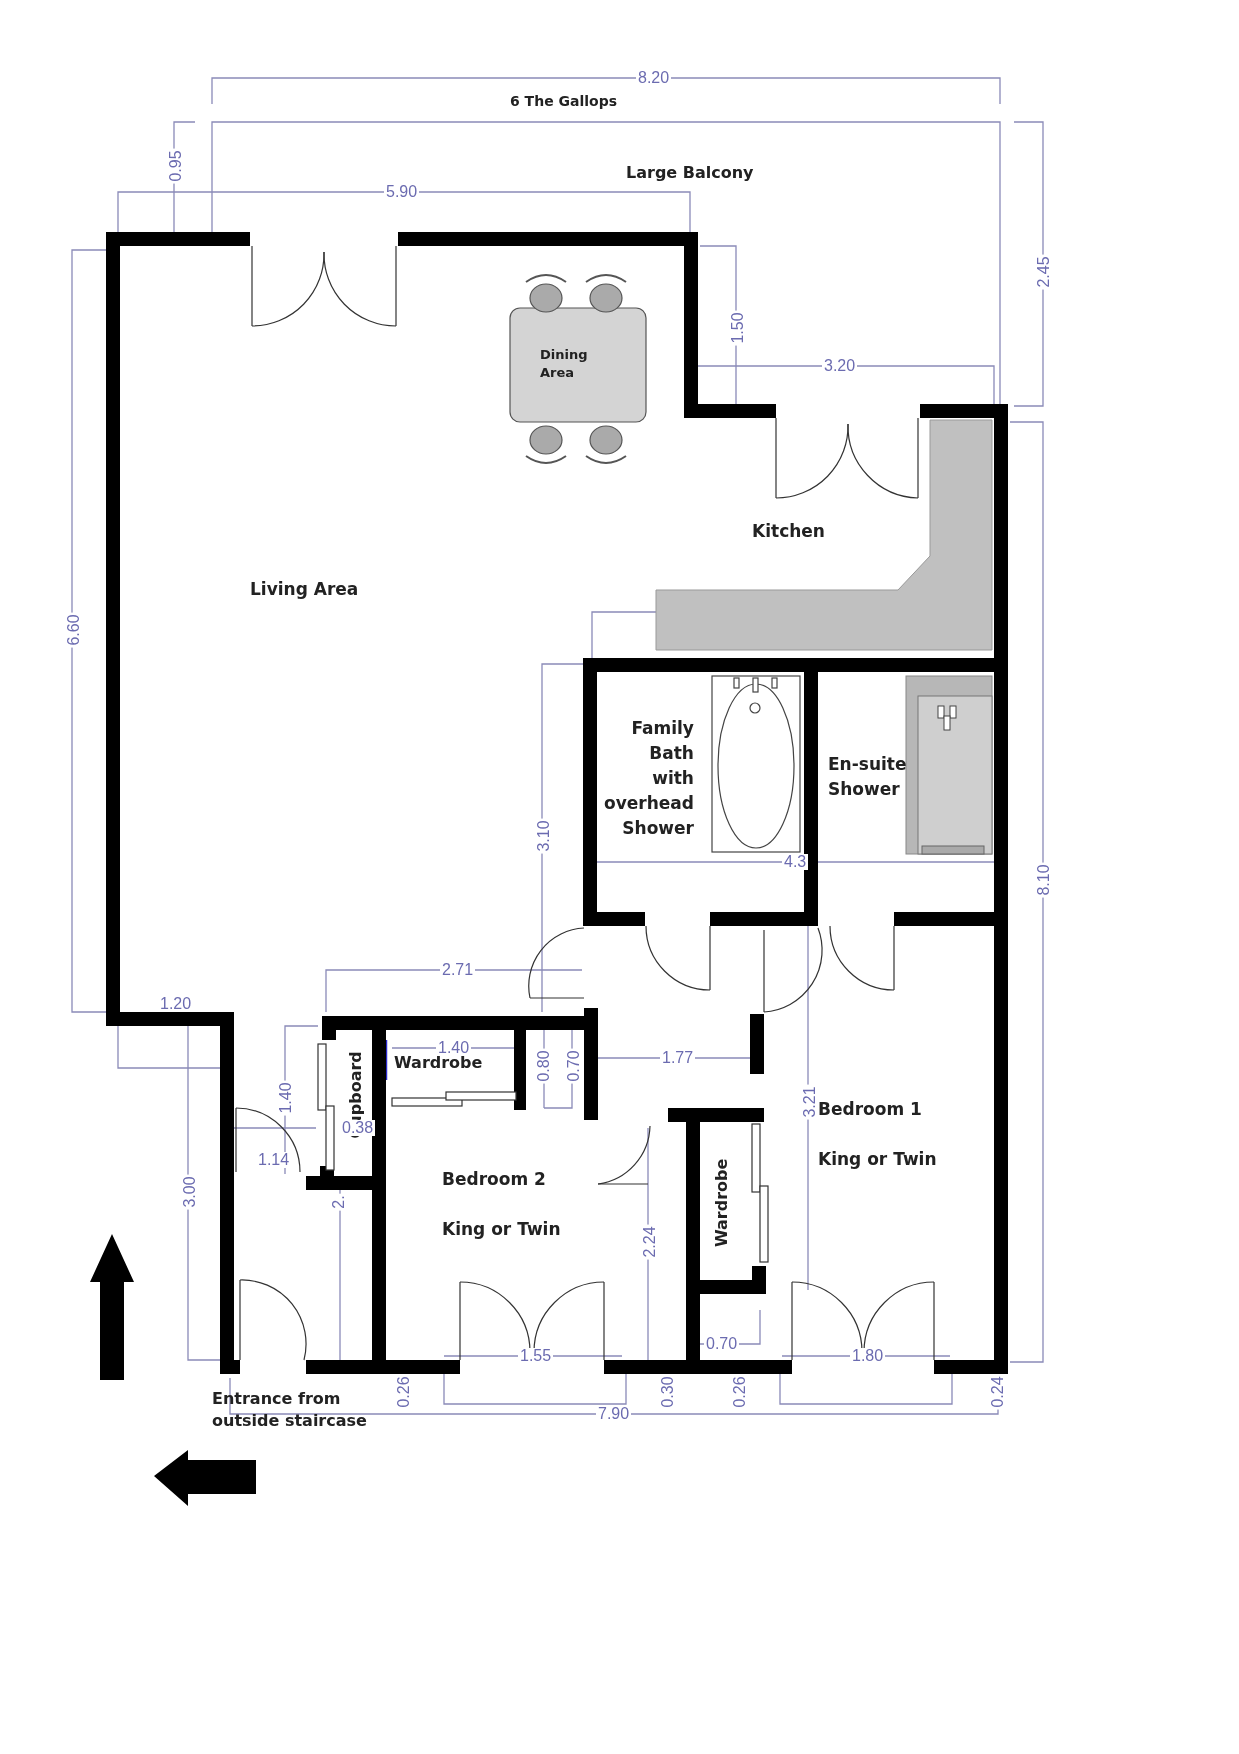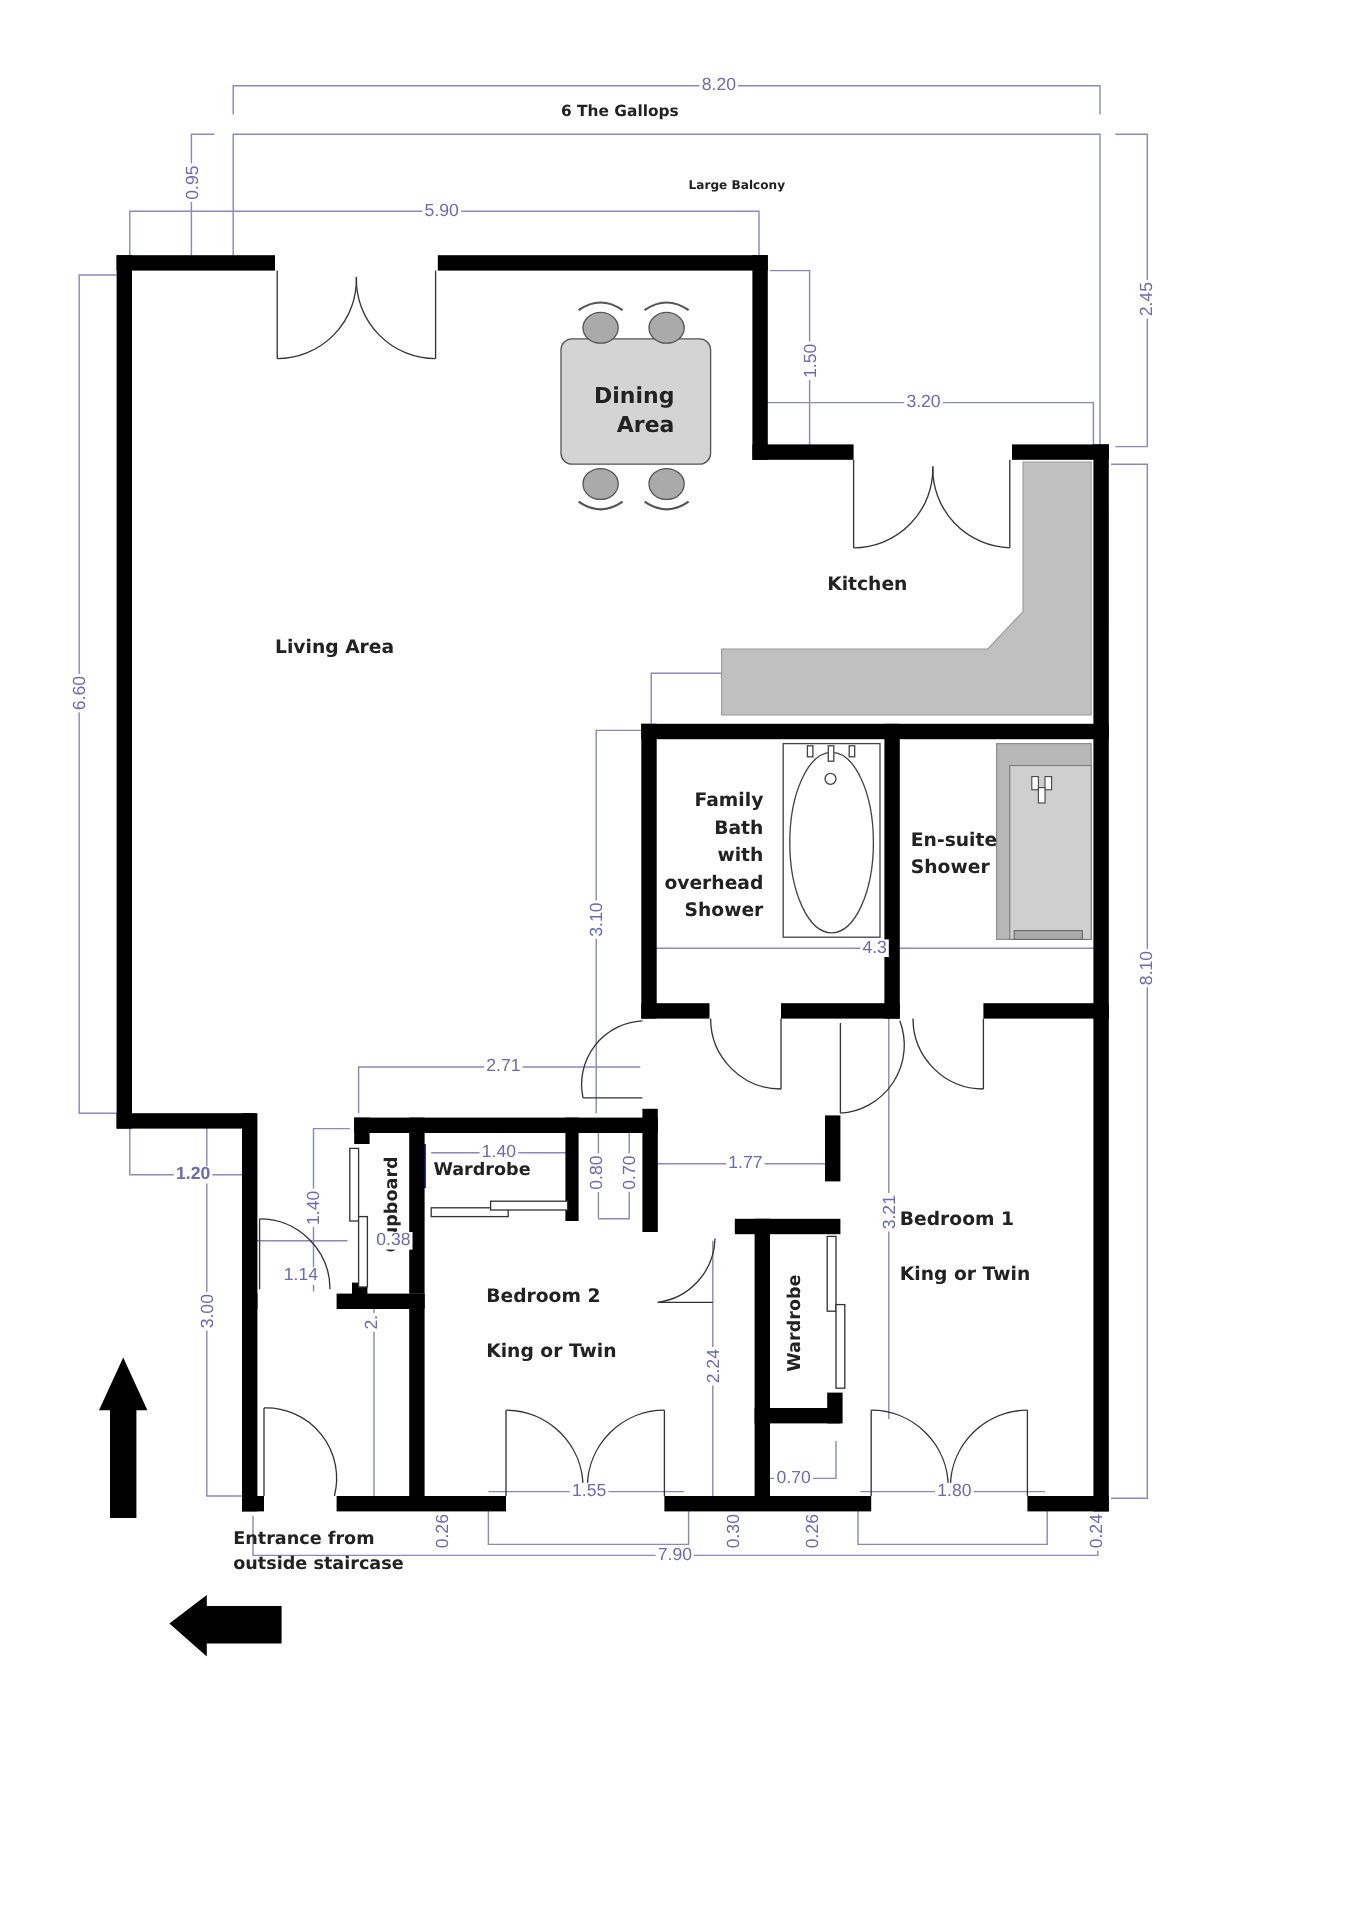--- a/index.html
+++ b/index.html
@@ -220,23 +220,23 @@
       <path d="M526,456 Q546,470 566,456"></path>
       <path d="M586,456 Q606,470 626,456"></path>
     </g>
   </g>
 
   <polygon points="112,1234 134,1282 124,1282 124,1380 100,1380 100,1282 90,1282" fill="#000"></polygon>
   <polygon points="154,1476 188,1450 188,1460 256,1460 256,1494 188,1494 188,1506" fill="#000"></polygon>
 </svg>
 
 <div class="lbl" style="left:510px;top:92px;font-size:14px;">6 The Gallops</div>
-<div class="lbl" style="left:626px;top:162px;font-size:11px;">Large Balcony</div>
+<div class="lbl" style="left:626px;top:162px;font-size:16px;">Large Balcony</div>
 <div class="lbl" style="left:250px;top:578px;font-size:17px;">Living Area</div>
-<div class="lbl" style="left:540px;top:346px;font-size:20px;text-align:right;">
+<div class="lbl" style="left:540px;top:346px;font-size:13px;">
   <div>Dining</div>
   <div>Area</div>
 </div>
 <div class="lbl" style="left:752px;top:520px;font-size:17px;">Kitchen</div>
 <div class="lbl" style="left:604px;top:716px;font-size:17px;line-height:25px;text-align:right;">
   <div>Family</div>
   <div>Bath</div>
   <div>with</div>
   <div>overhead</div>
   <div>Shower</div>
@@ -261,21 +261,21 @@
 <div class="dim vert" style="left:158px;top:158px;">0.95</div>
 <div class="dim" style="left:384px;top:184px;">5.90</div>
 <div class="dim vert" style="left:1026px;top:264px;">2.45</div>
 <div class="dim vert" style="left:720px;top:320px;">1.50</div>
 <div class="dim" style="left:822px;top:358px;">3.20</div>
 <div class="dim vert" style="left:56px;top:622px;">6.60</div>
 <div class="dim vert" style="left:1026px;top:872px;">8.10</div>
 <div class="dim vert" style="left:526px;top:828px;">3.10</div>
 <div class="dim" style="left:782px;top:854px;">4.3</div>
 <div class="dim" style="left:440px;top:962px;">2.71</div>
-<div class="dim" style="left:158px;top:1060px;font-weight:bold;">1.20</div>
+<div class="dim" style="left:158px;top:996px;">1.20</div>
 <div class="dim vert" style="left:268px;top:1090px;">1.40</div>
 <div class="dim" style="left:436px;top:1040px;">1.40</div>
 <div class="dim vert" style="left:526px;top:1058px;">0.80</div>
 <div class="dim vert" style="left:556px;top:1058px;">0.70</div>
 <div class="dim" style="left:660px;top:1050px;">1.77</div>
 <div class="dim" style="left:256px;top:1152px;">1.14</div>
 <div class="dim" style="left:340px;top:1120px;">0.38</div>
 <div class="dim vert" style="left:792px;top:1094px;">3.21</div>
 <div class="dim vert" style="left:172px;top:1184px;">3.00</div>
 <div class="dim vert" style="left:330px;top:1194px;">2.</div>

